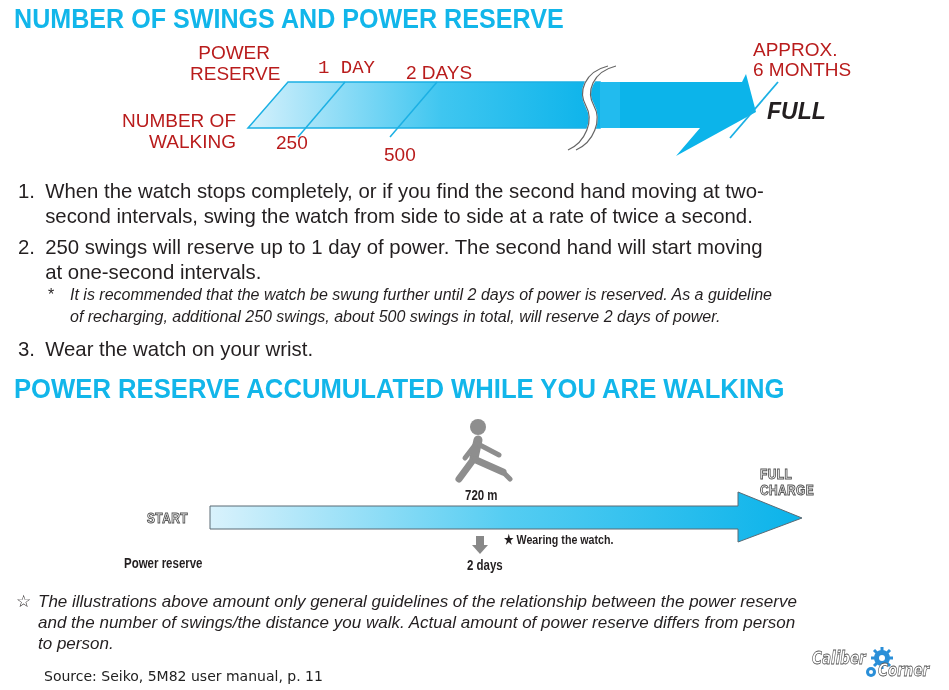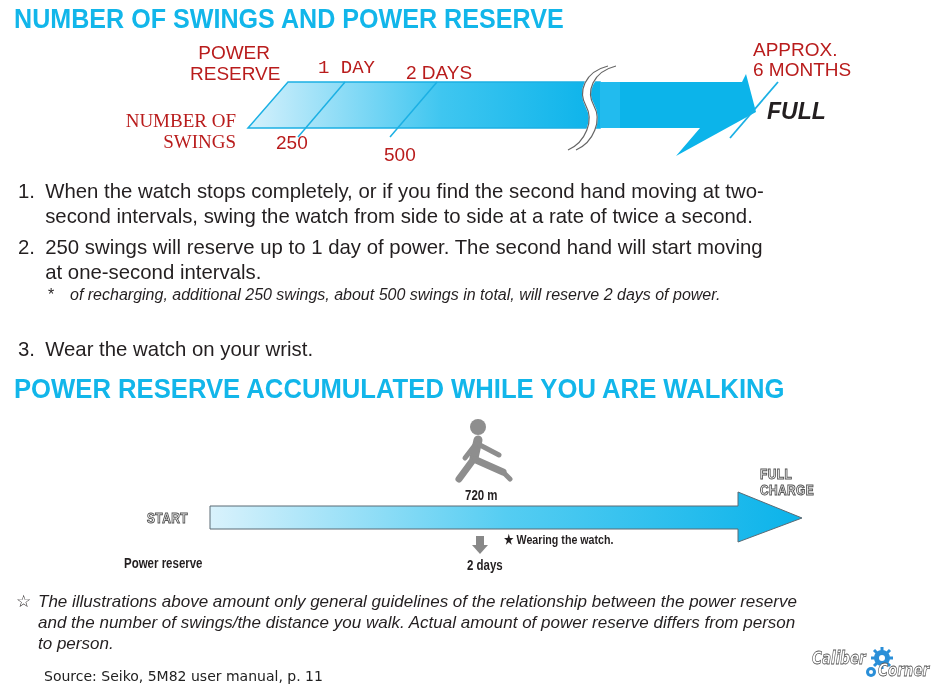--- a/index.html
+++ b/index.html
@@ -35,23 +35,23 @@
 </style>
 </head>
 <body>
 
 <div class="h-title" style="left:14px; top:4px; transform:scaleX(0.93);">NUMBER OF SWINGS AND POWER RESERVE</div>
 
 <div class="diag-label right" style="left:190px; top:42px; width:80px;">
   <div>POWER</div>
   <div>RESERVE</div>
 </div>
-<div class="diag-label right" style="left:100px; top:110px; width:136px;font-family:Liberation Serif, serif;">
+<div class="diag-label right" style="left:100px; top:110px; width:136px;">
   <div>NUMBER OF</div>
-  <div>SWINGS</div>
+  <div>WALKING</div>
 </div>
 
 <svg class="abs" style="left:0; top:0;" width="949" height="170">
   <defs>
     <linearGradient id="g1" x1="0" x2="1" y1="0" y2="0">
       <stop offset="0" stop-color="#d6f1fc"></stop>
       <stop offset="0.55" stop-color="#3fc6f0"></stop>
       <stop offset="1" stop-color="#0bb3ea"></stop>
     </linearGradient>
   </defs>
@@ -91,20 +91,21 @@
 <div class="list-item" style="left:18px; top:234px; transform:scaleX(0.97);">
   <span class="list-num">2.</span>
   <div class="list-text">
     <div>250 swings will reserve up to 1 day of power.  The second hand will start moving</div>
     <div>at one-second intervals.</div>
   </div>
 </div>
 <div class="note" style="left:48px; top:284px;">
   <span class="note-mark" style="left:0;">*</span>
   <div style="position:absolute; left:22px; top:0; white-space:nowrap;">
+    <div>It is recommended that the watch be swung further until 2 days of power is reserved.  As a guideline</div>
     <div>of recharging, additional 250 swings, about 500 swings in total, will reserve 2 days of power.</div>
   </div>
 </div>
 <div class="list-item" style="left:18px; top:336px; transform:scaleX(0.97);">
   <span class="list-num">3.</span>
   <div class="list-text">
     <div>Wear the watch on your wrist.</div>
   </div>
 </div>
 

